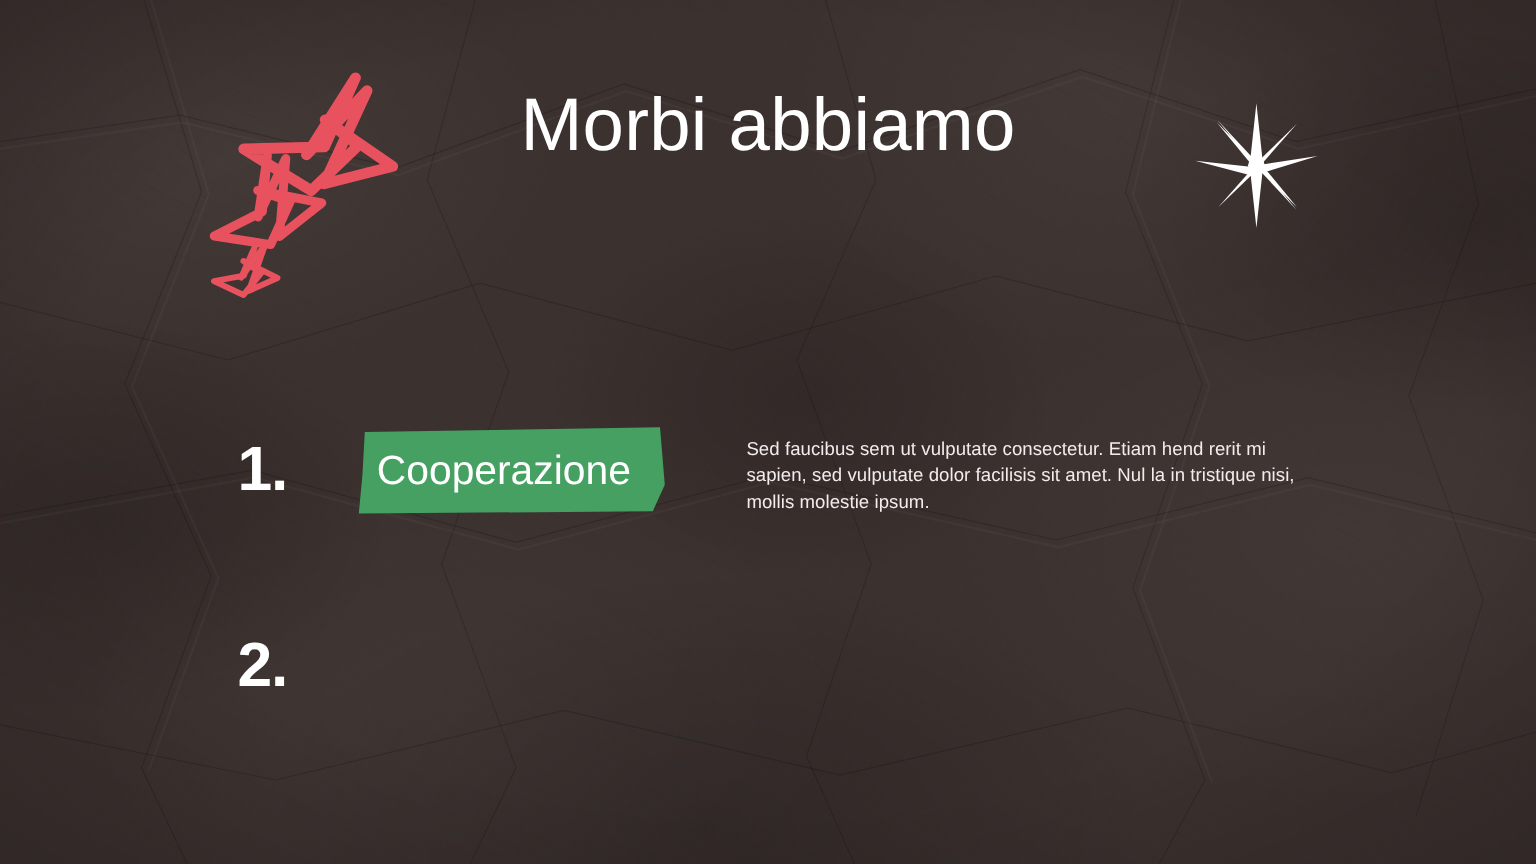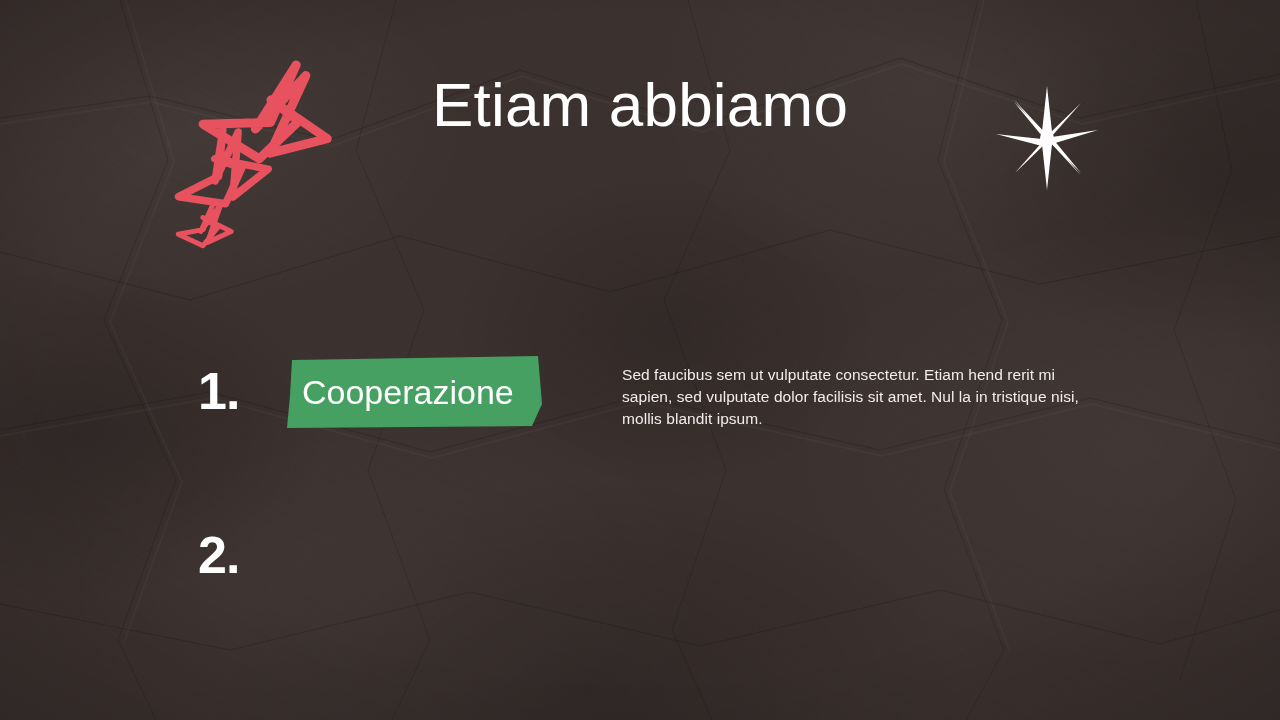--- a/index.html
+++ b/index.html
@@ -127,21 +127,21 @@
     width: 78px;
     font-size: 52px;
     font-weight: bold;
     color: #ffffff;
     line-height: 62px;
     letter-spacing: -1px;
   }
 
   .label-wrap {
     position: absolute;
-    left: 284px;
+    left: 296px;
     top: 0px;
     width: 262px;
     height: 80px;
   }
   .label-shape {
     position: absolute;
     inset: 0;
     z-index: 0;
   }
   .label-text {
@@ -222,31 +222,31 @@
       <path d="M24,90 L55,60 L60,55 L55,60 Z"></path>
       <path d="M22,20 L54,52 L58,58 L50,54 Z"></path>
       <path d="M89,91 L57,59 L53,53 L61,57 Z"></path>
       <path d="M89,21 L56,53 L52,58 L60,54 Z"></path>
       <path d="M23,91 L56,59 L60,54 L52,58 Z"></path>
       <circle cx="55" cy="56" r="7"></circle>
     </g>
   </svg>
 
   <div class="title-block">
-    <div class="title-line">Etiam abbiamo</div>
+    <div class="title-line">Morbi abbiamo</div>
   </div>
 
   <div class="item item-1">
     <div class="item-number">1.</div>
     <div class="label-wrap">
       <svg class="label-shape" viewBox="0 0 262 80" preserveAspectRatio="none">
         <path fill="#46a062" d="M8,8 L254,4 L258,52 L248,74 L3,76 L6,44 Z"></path>
       </svg>
       <div class="label-text pad-a">Cooperazione</div>
     </div>
-    <div class="item-body">Sed faucibus sem ut vulputate consectetur. Etiam hend rerit mi sapien, sed vulputate dolor facilisis sit amet. Nul la in tristique nisi, mollis blandit ipsum.</div>
+    <div class="item-body">Sed faucibus sem ut vulputate consectetur. Etiam hend rerit mi sapien, sed vulputate dolor facilisis sit amet. Nul la in tristique nisi, mollis molestie ipsum.</div>
   </div>
 
   <div class="item item-2">
     <div class="item-number">2.</div>
   </div>
 
 </div>
 
 </body></html>

